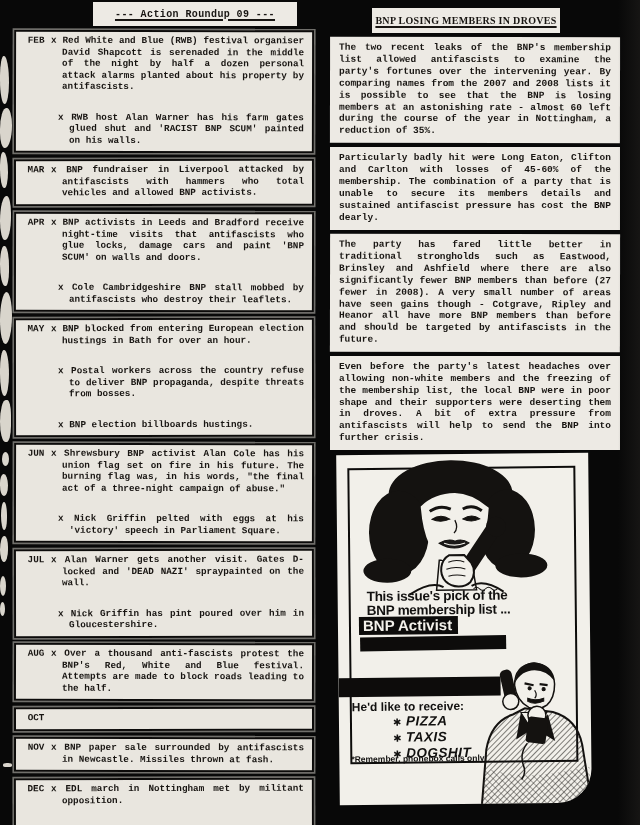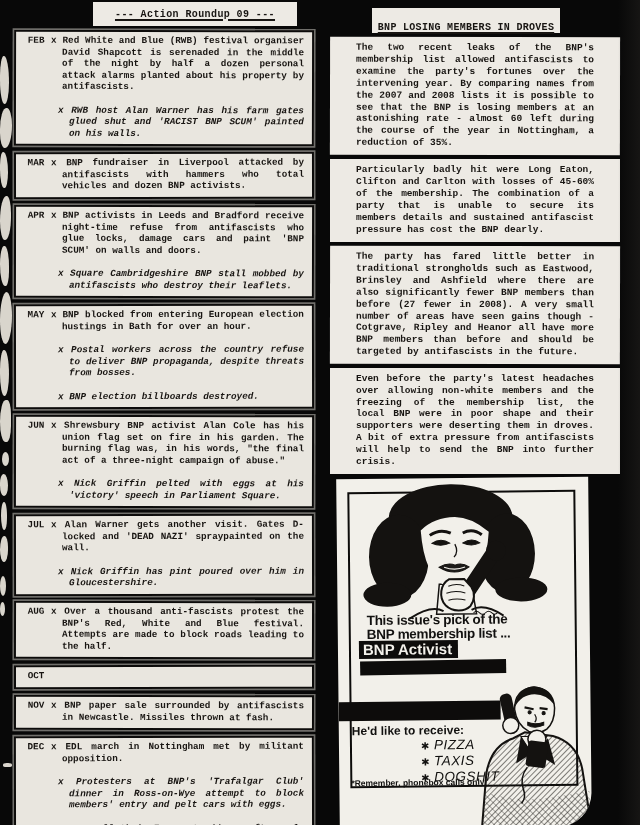--- a/index.html
+++ b/index.html
@@ -24,48 +24,48 @@
   .header-box span{text-decoration:underline;text-decoration-thickness:1.5px;text-underline-offset:2px;}
   .mblock{display:flex;background:var(--paper);border:2px solid #0c0b0a;
       box-shadow:0 0 0 1.5px rgba(216,213,205,.5);
       margin-bottom:6px;padding:3px 8px 5px 5px;
       color:var(--ink);font-weight:bold;font-size:9.3px;line-height:11.5px;}
   .mblock:nth-child(odd){transform:rotate(.12deg);}
   .mblock:nth-child(even){transform:rotate(-.1deg);}
   .mlabel{width:30px;flex:none;text-align:center;}
   .mentries{flex:1;}
   .entry{padding-left:11px;text-indent:-11px;text-align:justify;}
-  .entry:not(:first-child){margin-top:12px;margin-left:7px;font-style:italic;}
+  .entry:not(:first-child){margin-top:19px;margin-left:7px;}
 
   
   .right-col{position:absolute;left:330px;top:8px;width:290px;color:var(--ink);}
   .title-box{margin-left:42px;width:188px;height:25px;background:var(--paper2);
-      display:flex;align-items:flex-end;justify-content:center;
-      font-weight:bold;font-size:10px;letter-spacing:.3px;}
+      display:flex;align-items:center;justify-content:center;
+      font-weight:bold;font-size:10px;letter-spacing:.3px;font-family:Liberation Serif, serif;}
   .title-box span{text-decoration:underline;text-decoration-thickness:1.5px;text-underline-offset:2px;}
-  .pbox{margin-top:4px;background:var(--paper2);padding:5px 26px 6px;
+  .pbox{margin-top:4px;background:var(--paper2);padding:5px 9px 6px;
       font-weight:bold;font-size:9.5px;line-height:11.9px;text-align:justify;}
   .pbox:nth-child(odd){transform:rotate(.1deg);}
 
   
   .ad{position:relative;margin:4px 0 0 8px;width:252px;height:350px;background:var(--ad-paper);
       transform:rotate(-.6deg);overflow:hidden;border-bottom-right-radius:34px;
       font-family:"Liberation Sans","DejaVu Sans",sans-serif;color:#121110;}
   .ad-frame{position:absolute;left:11px;top:13px;width:228px;height:296px;border:2.5px solid #0d0c0b;}
   .ad-woman{position:absolute;left:14px;top:2px;}
   .ad-headline{position:absolute;left:29px;top:135px;font-weight:bold;font-size:13.5px;
       line-height:13.5px;letter-spacing:-.3px;}
   .ad-namebar{position:absolute;left:21px;top:162px;background:#0d0c0b;color:#f3f1eb;
       font-weight:bold;font-size:15px;line-height:17px;padding:0 6px 1px 4px;}
   .bar{position:absolute;background:#0d0c0b;}
   .bar1{left:22px;top:182px;width:146px;height:14px;transform:rotate(-.4deg);}
   .bar2{left:0;top:223px;width:162px;height:19px;}
   .ad-receive{position:absolute;left:13px;top:245px;font-weight:bold;font-size:12px;}
   .ad-items{position:absolute;left:54px;top:259px;list-style:none;
-      font-weight:normal;font-style:italic;font-size:13.5px;line-height:15px;letter-spacing:.5px;margin-left:28px;}
+      font-weight:bold;font-style:italic;font-size:13.5px;line-height:15px;letter-spacing:.5px;}
   .ad-items .star{font-style:normal;font-size:10px;margin-right:4px;}
   .ad-footnote{position:absolute;left:12px;top:299px;font-weight:bold;font-size:8.5px;}
   .ad-man{position:absolute;left:138px;top:204px;}
 </style>
 </head>
 <body>
 
 <div class="page">
 
   <div class="torn" style="left:0;top:56px;width:9px;height:48px;border-radius:45% 60% 50% 55%;"></div>
@@ -92,42 +92,42 @@
         <section class="mblock">
           <div class="mlabel">FEB</div>
           <div class="mentries">
             <p class="entry">x Red White and Blue (RWB) festival organiser David Shapcott is serenaded in the middle of the night by half a dozen personal attack alarms planted about his property by antifascists.</p>
             <p class="entry">x RWB host Alan Warner has his farm gates glued shut and 'RACIST BNP SCUM' painted on his walls.</p>
           </div>
         </section>
         <section class="mblock">
           <div class="mlabel">MAR</div>
           <div class="mentries">
-            <p class="entry">x BNP fundraiser in Liverpool attacked by antifascists with hammers who total vehicles and dozen BNP activists.</p>
+            <p class="entry">x BNP fundraiser in Liverpool attacked by antifascists with hammers who total vehicles and allowed BNP activists.</p>
           </div>
         </section>
         <section class="mblock">
           <div class="mlabel">APR</div>
           <div class="mentries">
-            <p class="entry">x BNP activists in Leeds and Bradford receive night-time refuse from antifascists who glue locks, damage cars and paint 'BNP SCUM' on walls and doors.</p>
-            <p class="entry">x Square Cambridgeshire BNP stall mobbed by antifascists who destroy their leaflets.</p>
+            <p class="entry">x BNP activists in Leeds and Bradford receive night-time visits that antifascists who glue locks, damage cars and paint 'BNP SCUM' on walls and doors.</p>
+            <p class="entry">x Cole Cambridgeshire BNP stall mobbed by antifascists who destroy their leaflets.</p>
           </div>
         </section>
         <section class="mblock">
           <div class="mlabel">MAY</div>
           <div class="mentries">
             <p class="entry">x BNP blocked from entering European election hustings in Bath for over an hour.</p>
             <p class="entry">x Postal workers across the country refuse to deliver BNP propaganda, despite threats from bosses.</p>
-            <p class="entry">x BNP election billboards destroyed.</p>
+            <p class="entry">x BNP election billboards hustings.</p>
           </div>
         </section>
         <section class="mblock">
           <div class="mlabel">JUN</div>
           <div class="mentries">
-            <p class="entry">x Shrewsbury BNP activist Alan Cole has his union flag set on fire in his garden. The burning flag was, in his words, "the final act of a three-night campaign of abuse."</p>
+            <p class="entry">x Shrewsbury BNP activist Alan Cole has his union flag set on fire in his future. The burning flag was, in his words, "the final act of a three-night campaign of abuse."</p>
             <p class="entry">x Nick Griffin pelted with eggs at his 'victory' speech in Parliament Square.</p>
           </div>
         </section>
         <section class="mblock">
           <div class="mlabel">JUL</div>
           <div class="mentries">
             <p class="entry">x Alan Warner gets another visit. Gates D-locked and 'DEAD NAZI' spraypainted on the wall.</p>
             <p class="entry">x Nick Griffin has pint poured over him in Gloucestershire.</p>
           </div>
         </section>

